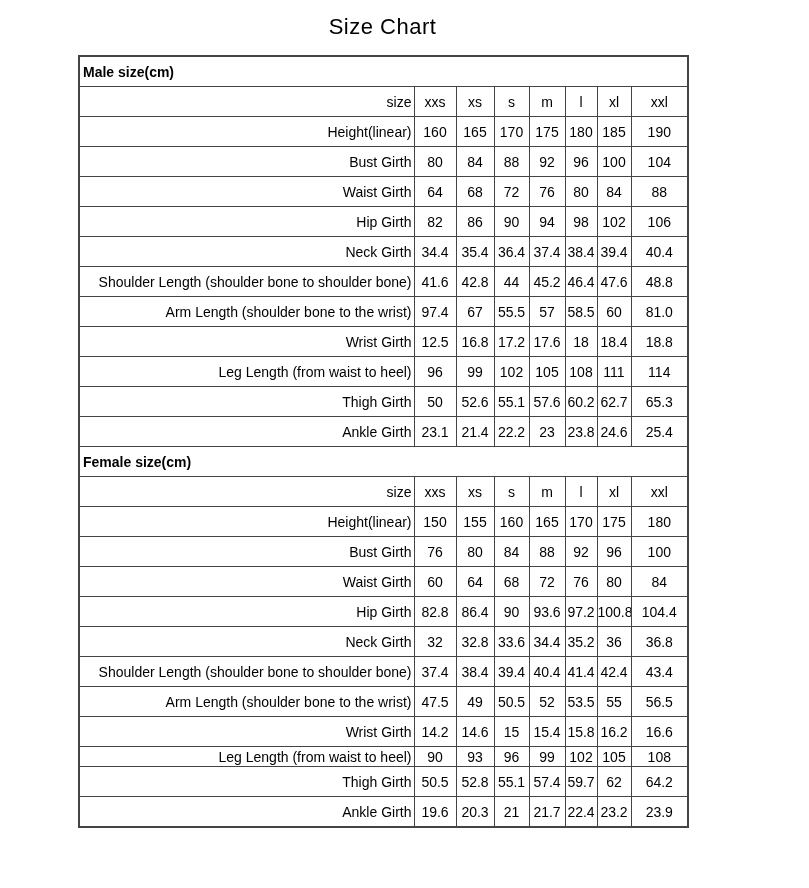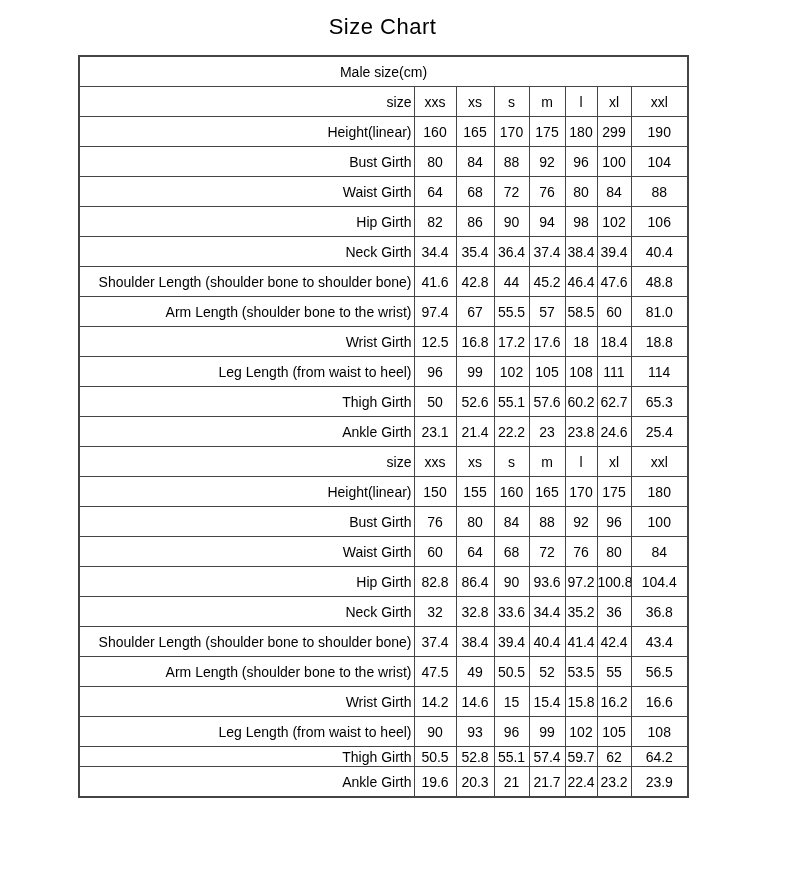--- a/index.html
+++ b/index.html
@@ -41,22 +41,22 @@
   }
   table.size-table td {
     border: 1px solid #444444;
     font-size: 14px;
     height: 29px;
     vertical-align: middle;
     overflow: hidden;
     white-space: nowrap;
   }
   td.section-title {
-    font-weight: 400;
-    text-align: center;
+    font-weight: 700;
+    text-align: left;
     padding: 0 3px;
     font-size: 14px;
   }
   td.label-cell {
     text-align: right;
     padding: 0 2px;
   }
   td.value-cell {
     text-align: center;
     padding: 0;
@@ -95,21 +95,21 @@
             <td class="value-cell">xl</td>
             <td class="value-cell">xxl</td>
           </tr>
           <tr class="data-row">
             <td class="label-cell">Height(linear)</td>
             <td class="value-cell">160</td>
             <td class="value-cell">165</td>
             <td class="value-cell">170</td>
             <td class="value-cell">175</td>
             <td class="value-cell">180</td>
-            <td class="value-cell">299</td>
+            <td class="value-cell">185</td>
             <td class="value-cell">190</td>
           </tr>
           <tr class="data-row">
             <td class="label-cell">Bust Girth</td>
             <td class="value-cell">80</td>
             <td class="value-cell">84</td>
             <td class="value-cell">88</td>
             <td class="value-cell">92</td>
             <td class="value-cell">96</td>
             <td class="value-cell">100</td>
@@ -197,20 +197,23 @@
           </tr>
           <tr class="data-row">
             <td class="label-cell">Ankle Girth</td>
             <td class="value-cell">23.1</td>
             <td class="value-cell">21.4</td>
             <td class="value-cell">22.2</td>
             <td class="value-cell">23</td>
             <td class="value-cell">23.8</td>
             <td class="value-cell">24.6</td>
             <td class="value-cell">25.4</td>
+          </tr>
+          <tr class="section-header-row">
+            <td class="section-title" colspan="8">Female size(cm)</td>
           </tr>
           <tr class="size-row">
             <td class="label-cell">size</td>
             <td class="value-cell">xxs</td>
             <td class="value-cell">xs</td>
             <td class="value-cell">s</td>
             <td class="value-cell">m</td>
             <td class="value-cell">l</td>
             <td class="value-cell">xl</td>
             <td class="value-cell">xxl</td>

